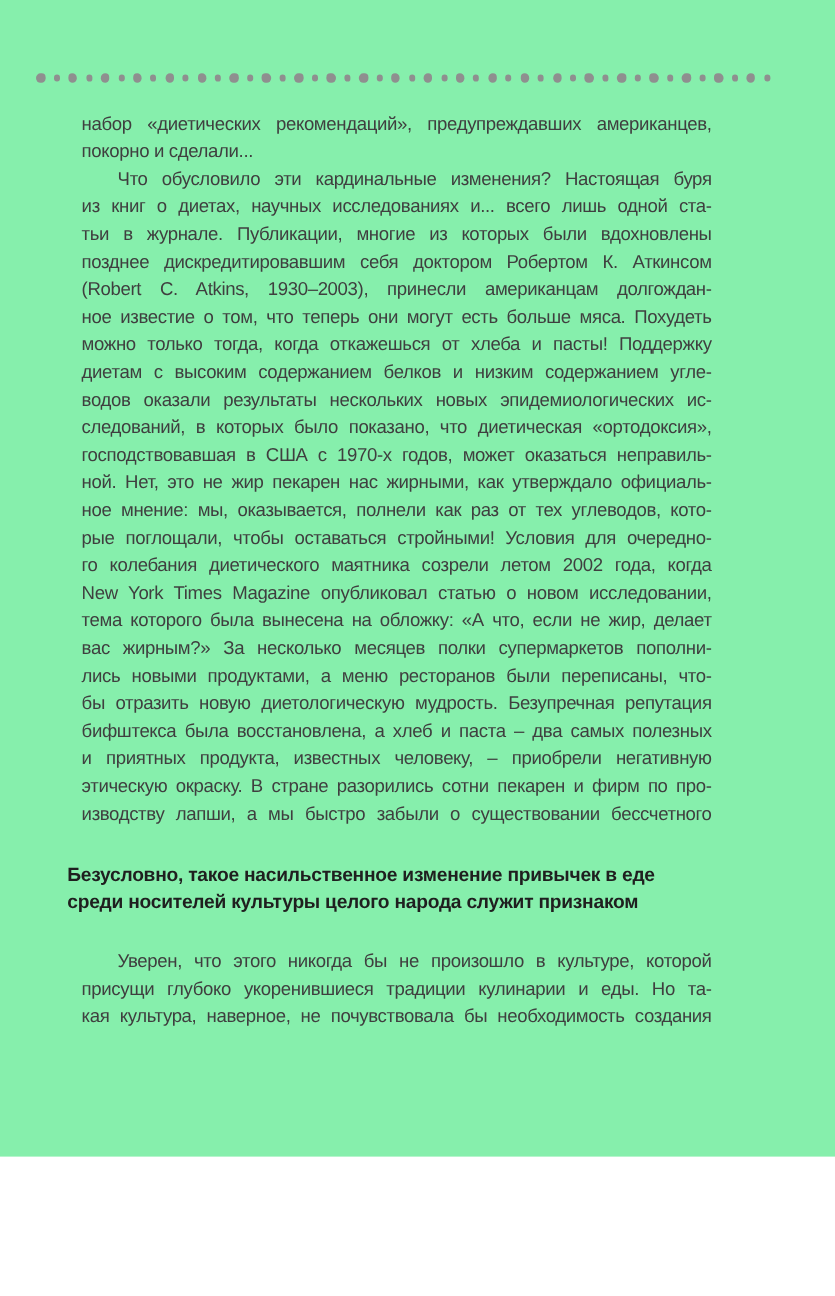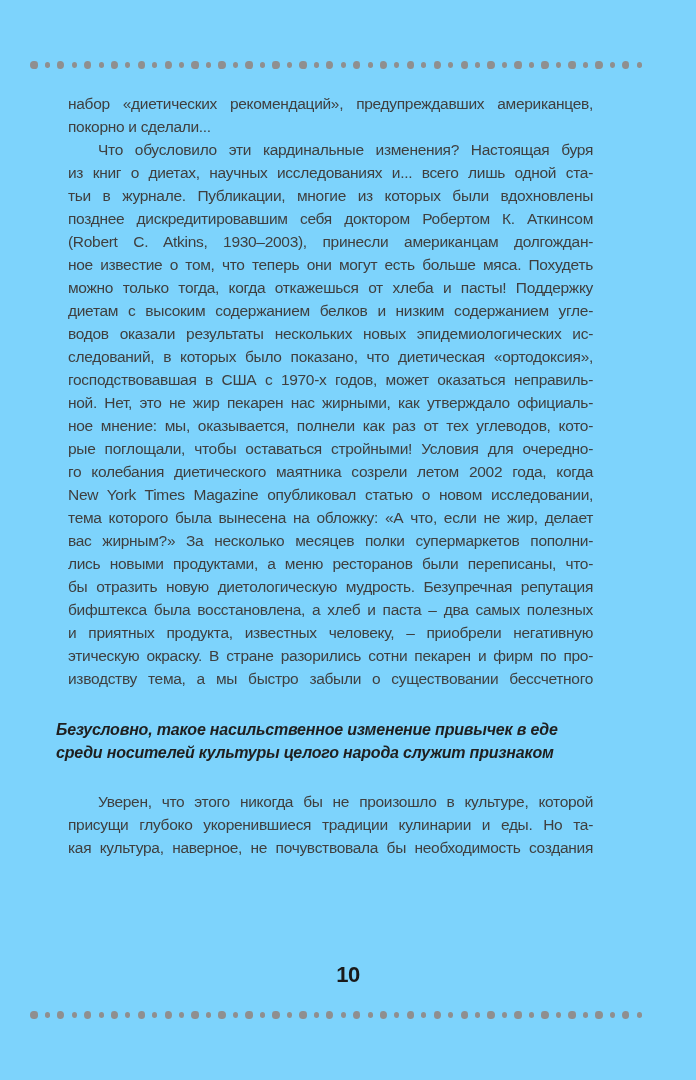--- a/index.html
+++ b/index.html
@@ -1,19 +1,19 @@
 <!DOCTYPE html>
 <html><head>
 <meta charset="utf-8">
 <style>
   html,body{margin:0;padding:0;background:#ffffff;}
   .page{
     position:relative;
-    width:696px;height:1080px;
-    background:#7dd3fc;
+    width:696px;height:964px;
+    background:#86efac;
     font-family:"Liberation Sans",sans-serif;
     overflow:hidden;
   }
   .dots-row{
     position:absolute;left:30px;width:612px;height:14px;
     display:flex;justify-content:space-between;align-items:center;
   }
   .dots-top{top:58px;}
   .dots-bottom{top:1008px;}
   .dot{display:inline-block;}
@@ -25,21 +25,21 @@
   }
   .line{
     white-space:nowrap;height:23px;line-height:23px;
   }
   .line.j{text-align:justify;text-align-last:justify;text-justify:inter-word;}
   .line.l{text-align:left;text-align-last:left;}
   .line.ind{padding-left:30px;}
   .para-body{margin:0;}
   .para-highlight{
     margin:28px 0 26px -12px;
-    font-weight:bold;font-size:16px;letter-spacing:-0.2px;color:#1f1f1f;font-style:italic;
+    font-weight:bold;font-size:16px;letter-spacing:-0.2px;color:#1f1f1f;
   }
   .para-highlight .line{white-space:nowrap;}
   .footer{
     position:absolute;top:962px;left:0;width:696px;
     display:flex;justify-content:center;align-items:baseline;gap:24px;
   }
   .footer-title{
     font-size:16px;letter-spacing:0.4px;color:#333333;font-weight:400;
   }
   .footer-num{
@@ -122,21 +122,21 @@
         <div class="line j">рые поглощали, чтобы оставаться стройными! Условия для очередно-</div>
         <div class="line j">го колебания диетического маятника созрели летом 2002 года, когда</div>
         <div class="line j">New York Times Magazine опубликовал статью о новом исследовании,</div>
         <div class="line j">тема которого была вынесена на обложку: «А что, если не жир, делает</div>
         <div class="line j">вас жирным?» За несколько месяцев полки супермаркетов пополни-</div>
         <div class="line j">лись новыми продуктами, а меню ресторанов были переписаны, что-</div>
         <div class="line j">бы отразить новую диетологическую мудрость. Безупречная репутация</div>
         <div class="line j">бифштекса была восстановлена, а хлеб и паста – два самых полезных</div>
         <div class="line j">и приятных продукта, известных человеку, – приобрели негативную</div>
         <div class="line j">этическую окраску. В стране разорились сотни пекарен и фирм по про-</div>
-        <div class="line j">изводству тема, а мы быстро забыли о существовании бессчетного</div>
+        <div class="line j">изводству лапши, а мы быстро забыли о существовании бессчетного</div>
       </div>
       <div class="para para-highlight">
         <div class="line l">Безусловно, такое насильственное изменение привычек в еде</div>
         <div class="line l">среди носителей культуры целого народа служит признаком</div>
       </div>
       <div class="para para-body">
         <div class="line j ind">Уверен, что этого никогда бы не произошло в культуре, которой</div>
         <div class="line j">присущи глубоко укоренившиеся традиции кулинарии и еды. Но та-</div>
         <div class="line j">кая культура, наверное, не почувствовала бы необходимость создания</div>
       </div>

